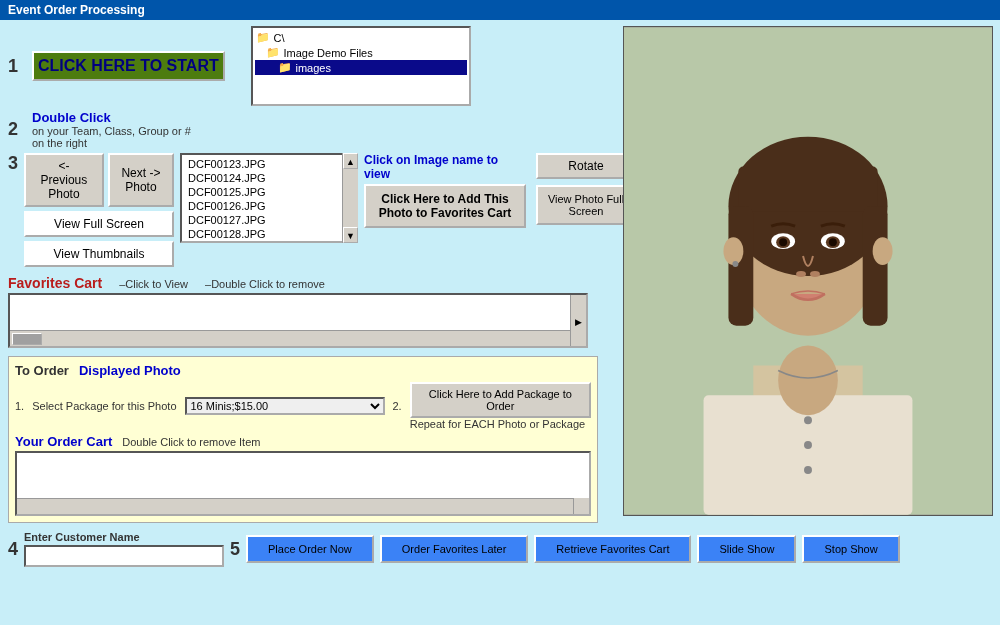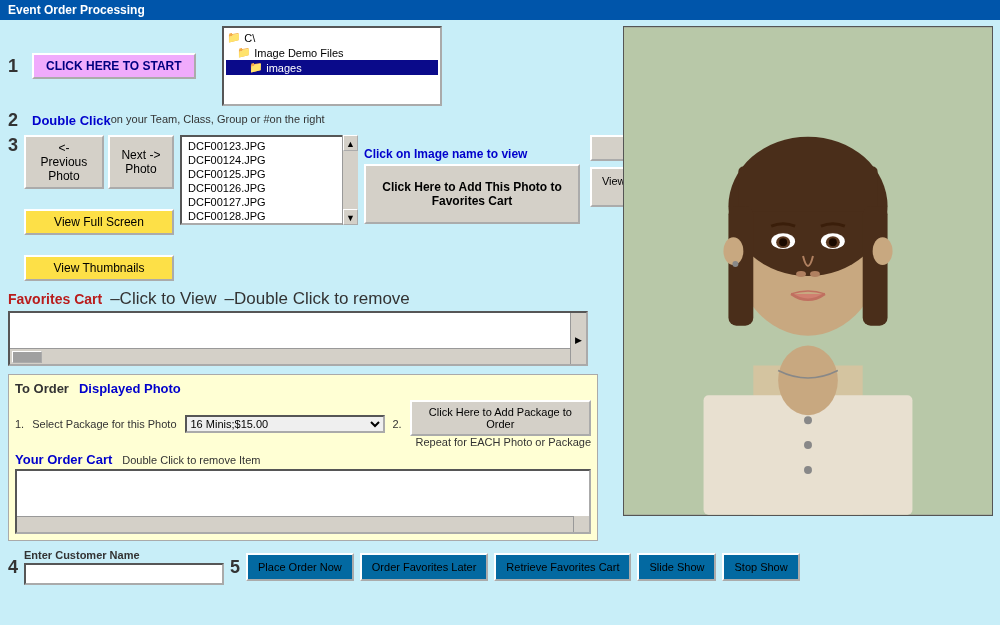--- a/index.html
+++ b/index.html
@@ -44,31 +44,31 @@
       align-items: center;
       gap: 6px;
     }
     .step-num {
       font-size: 18px;
       font-weight: bold;
       color: #333;
       width: 18px;
     }
     .click-here-btn {
-      background: #f0abfc;
-      border: 2px outset #ffffff;
-      padding: 4px 12px;
-      font-size: 12px;
+      background: #4d7c0f;
+      border: 2px outset #ffffff;
+      padding: 4px 4px;
+      font-size: 16px;
       font-weight: bold;
       cursor: pointer;
       color: #000080;
     }
     .step2-text {
       display: flex;
-      flex-direction: row;
+      flex-direction: column;
       justify-content: center;
     }
     .step2-title {
       font-weight: bold;
       color: #0000cc;
       font-size: 13px;
     }
     .step2-sub {
       font-size: 11px;
       color: #333;
@@ -101,21 +101,21 @@
       gap: 4px;
     }
     .nav-btn {
       background: #d4d0c8;
       border: 2px outset #ffffff;
       padding: 4px 8px;
       font-size: 12px;
       cursor: pointer;
     }
     .view-btn {
-      background: #fde047;
+      background: #ffffff;
       border: 2px outset #ffffff;
       padding: 4px 12px;
       font-size: 12px;
       cursor: pointer;
       width: 150px;
       text-align: center;
     }
     .file-list {
       border: 2px inset #aaa;
       background: white;
@@ -151,32 +151,31 @@
       font-size: 9px;
       height: 16px;
       line-height: 16px;
     }
     .click-image-link {
       color: #0000cc;
       font-weight: bold;
       font-size: 12px;
       text-decoration: none;
       cursor: pointer;
-      margin-top: 12px;
     }
     .add-favorites-btn {
       background: #d4d0c8;
       border: 2px outset #ffffff;
-      padding: 14px 12px;
+      padding: 6px 12px;
       font-size: 12px;
       font-weight: bold;
       cursor: pointer;
       text-align: center;
       color: #000;
-      width: 216px;
+      width: 162px;
     }
     .rotate-btn {
       background: #d4d0c8;
       border: 2px outset #ffffff;
       padding: 4px 16px;
       font-size: 12px;
       cursor: pointer;
     }
     .view-full-btn {
       background: #d4d0c8;
@@ -189,23 +188,23 @@
     }
     .favorites-section {
       margin-top: 4px;
     }
     .favorites-title {
       color: #b91c1c;
       font-weight: bold;
       font-size: 14px;
     }
     .favorites-hint {
-      font-size: 17px;
-      color: #333;
-      margin-left: 2px;
+      font-size: 11px;
+      color: #333;
+      margin-left: 11px;
     }
     .favorites-list {
       border: 2px inset #aaa;
       background: white;
       height: 55px;
       width: 580px;
       margin-top: 2px;
       position: relative;
     }
     .horiz-scrollbar {
@@ -280,21 +279,21 @@
       background: #d4d0c8;
       border: 2px outset #ffffff;
       padding: 4px 8px;
       font-size: 11px;
       cursor: pointer;
       flex: 1;
     }
     .repeat-text {
       font-size: 11px;
       color: #333;
-      text-align: right;
+      text-align: left;
       flex: 1;
     }
     .your-order-section {
       margin-top: 4px;
     }
     .your-order-row {
       display: flex;
       gap: 10px;
       align-items: baseline;
       margin-bottom: 2px;
@@ -350,23 +349,23 @@
     }
     .customer-input {
       width: 200px;
       border: 2px inset #aaa;
       background: white;
       height: 22px;
       font-size: 11px;
       padding: 2px 4px;
     }
     .bottom-btn {
-      background: #0369a1;
-      border: 2px outset #ffffff;
-      padding: 6px 10px;
+      background: #3b82f6;
+      border: 2px outset #ffffff;
+      padding: 6px 20px;
       font-size: 11px;
       cursor: pointer;
       white-space: nowrap;
     }
     
     .photo-info {
       width: 100%;
       display: flex;
       justify-content: space-between;
       font-size: 12px;
@@ -385,21 +384,21 @@
       height: 100%;
     }
     .step3-row {
       display: flex;
       align-items: flex-start;
       gap: 6px;
     }
     .middle-col {
       display: flex;
       flex-direction: column;
-      gap: 20px;
+      gap: 4px;
     }
     .right-file-col {
       display: flex;
       flex-direction: column;
       gap: 3px;
       align-items: flex-start;
     }
   </style>
 </head>
 <body>

